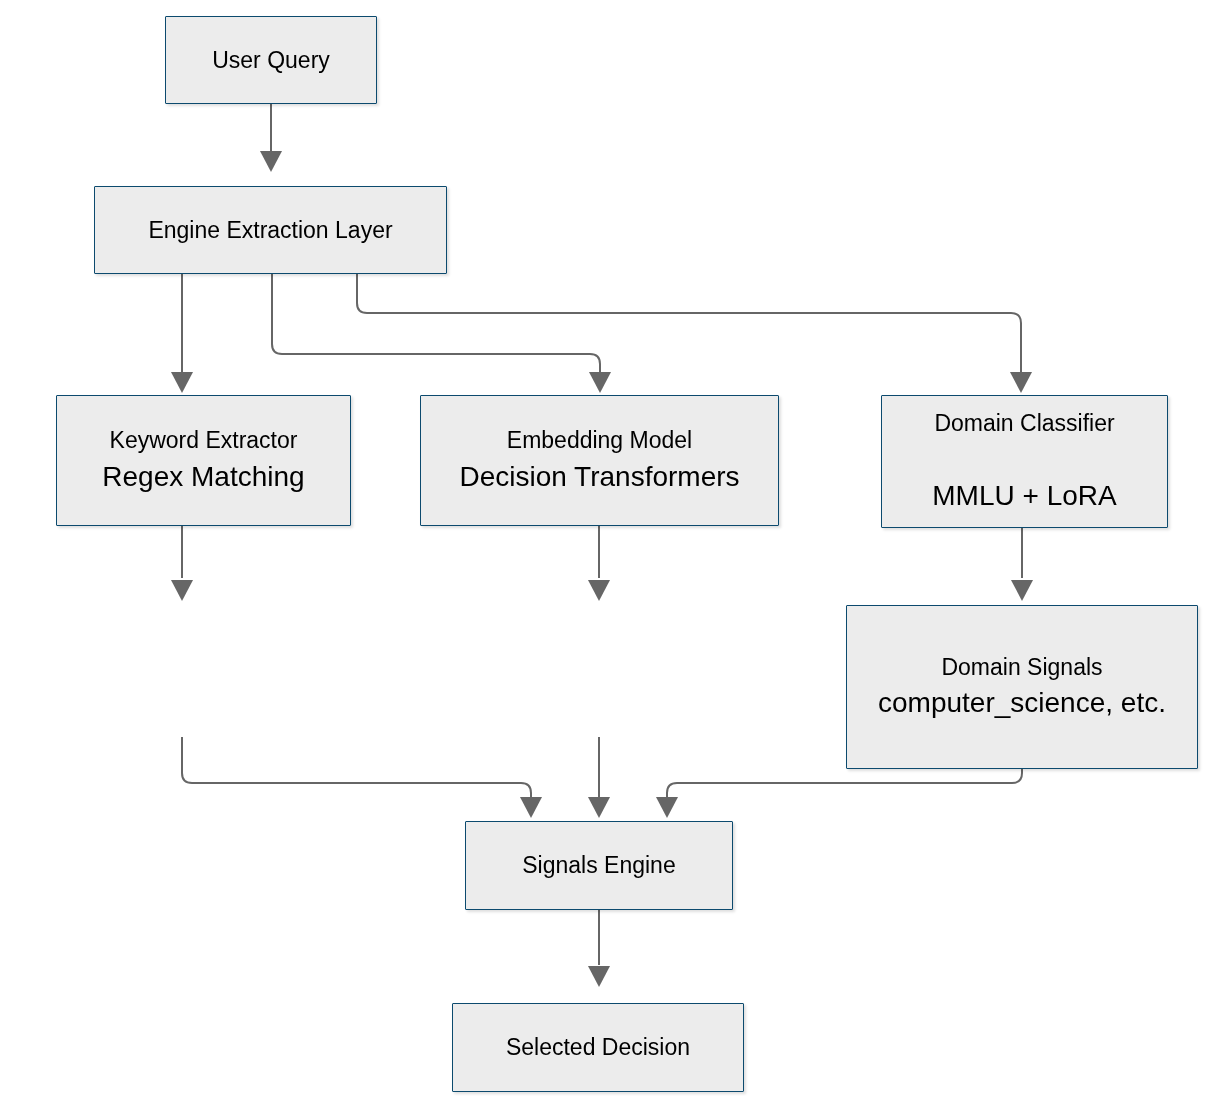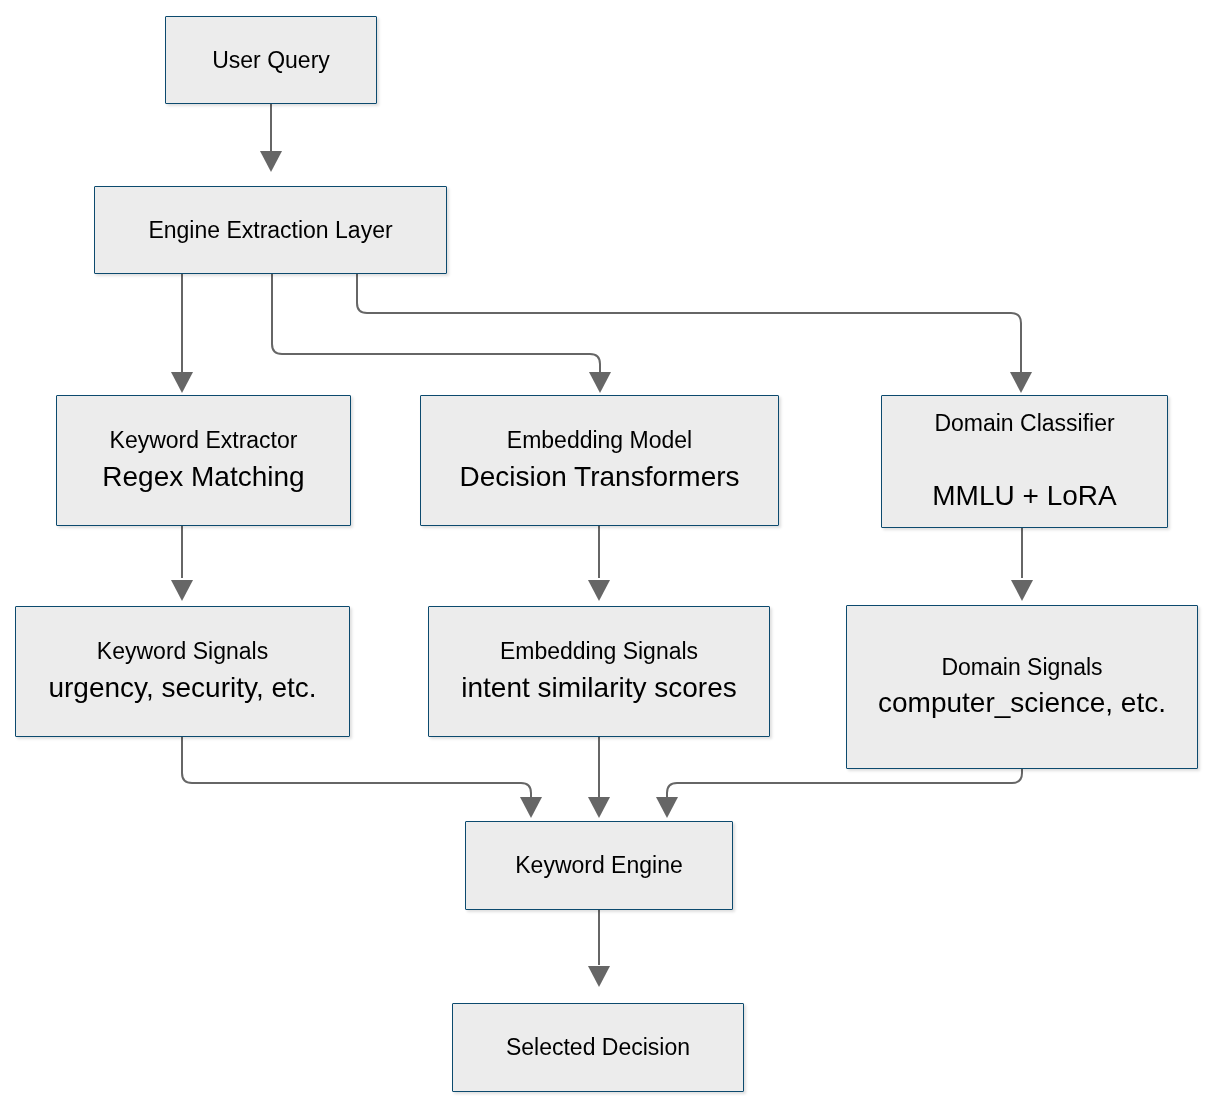--- a/index.html
+++ b/index.html
@@ -90,31 +90,23 @@
       <div class="line2">Regex Matching</div>
     </div>
     <div class="node" style="left: 420px; top: 395px; width: 359px; height: 131px; text-align: right;">
       <div class="line1">Embedding Model</div>
       <div class="line2">Decision Transformers</div>
     </div>
     <div class="node" style="left: 881px; top: 395px; width: 287px; height: 133px; gap: 36px;">
       <div class="line1">Domain Classifier</div>
       <div class="line2">MMLU + LoRA</div>
     </div>
-    <div class="node" style="left: 15px; top: 606px; width: 335px; height: 131px;">
-      <div class="line1">Keyword Signals</div>
-      <div class="line2">urgency, security, etc.</div>
-    </div>
-    <div class="node" style="left: 428px; top: 606px; width: 342px; height: 131px;">
-      <div class="line1">Embedding Signals</div>
-      <div class="line2">intent similarity scores</div>
-    </div>
     <div class="node" style="left: 846px; top: 605px; width: 352px; height: 164px;">
       <div class="line1">Domain Signals</div>
       <div class="line2">computer_science, etc.</div>
     </div>
     <div class="node single" style="left: 465px; top: 821px; width: 268px; height: 89px;">
-      <div class="line1">Keyword Engine</div>
+      <div class="line1">Signals Engine</div>
     </div>
     <div class="node single" style="left: 452px; top: 991px; width: 292px; height: 89px; margin-top: 12px;">
       <div class="line1">Selected Decision</div>
     </div>
   </div>
 
 </body></html>

